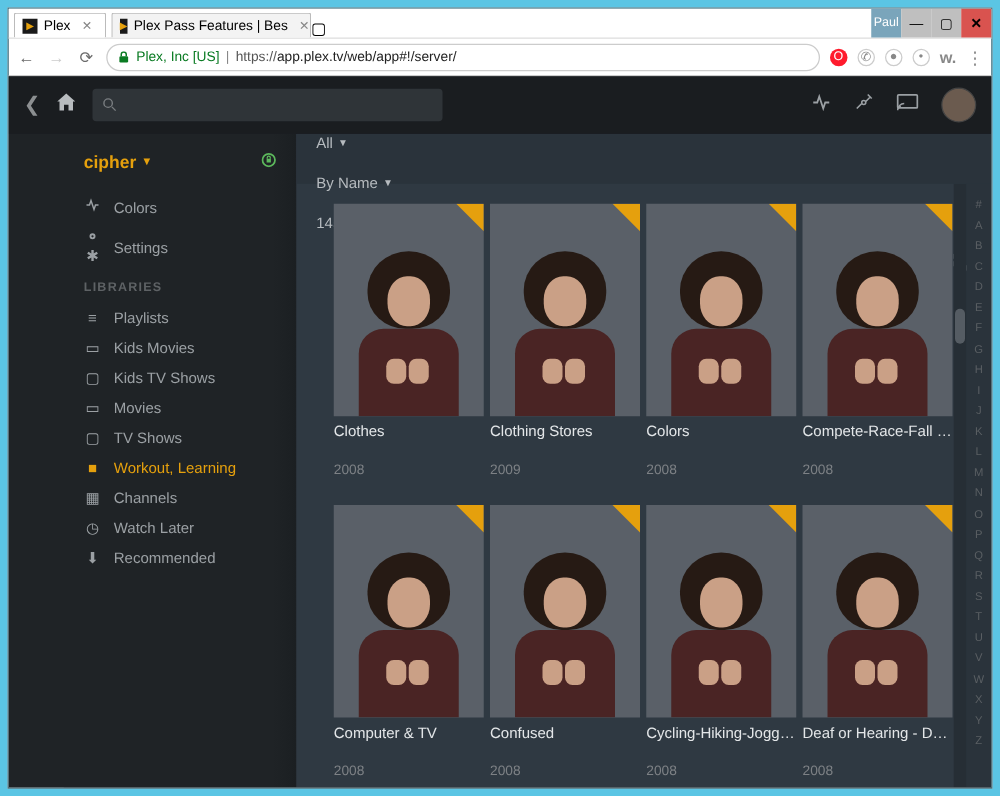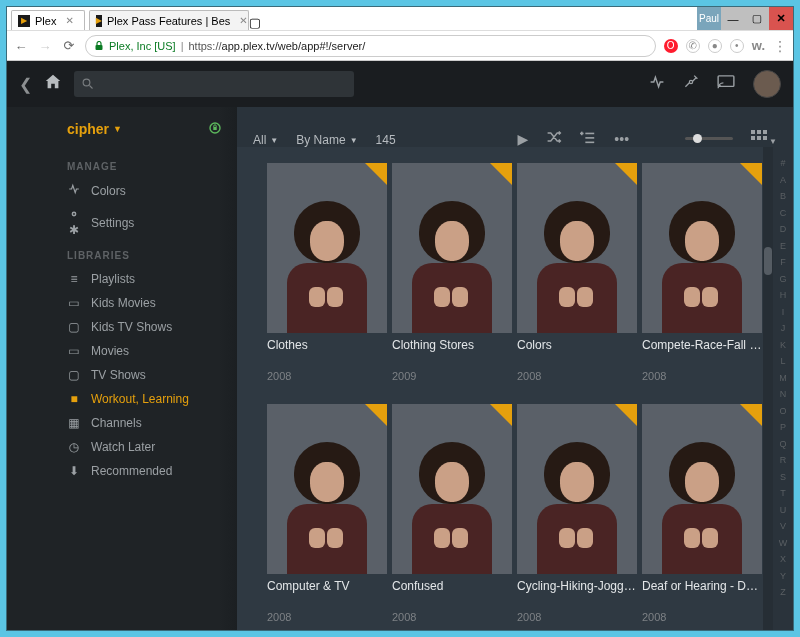--- a/index.html
+++ b/index.html
@@ -151,26 +151,27 @@
   padding:5px 16px;
   color:#9ba0a4;
   cursor:pointer;
 }
 .nav-item.active { color:#e5a00d; }
 .nav-item .item-icon { width:14px; text-align:center; font-size:12px; }
 .main { flex:1; display:flex; flex-direction:column; background:#2f3942; overflow:hidden; }
 .toolbar {
   height:40px;
   display:flex;
-  align-items:flex-end;
+  align-items:flex-start;
   padding:0 16px;
   gap:18px;
   color:#b6bbbf;
   font-size:12px;
   background:#2a333b;
+  flex-direction:column;
 }
 .toolbar .dropdown { display:flex; align-items:center; gap:4px; }
 .toolbar .caret { font-size:8px; }
 .toolbar-right { margin-left:auto; display:flex; align-items:center; gap:18px; font-size:14px; color:#9ba0a4; }
 .slider { width:48px; height:3px; background:#555; position:relative; border-radius:2px; }
 .slider .thumb { position:absolute; width:9px; height:9px; background:#ddd; border-radius:50%; top:-3px; left:8px; }
 .grid-wrap { display:flex; flex:1; overflow:hidden; }
 .grid {
   flex:1;
   padding:16px 10px 0 30px;
@@ -300,21 +301,20 @@
           <span class="caret">▼</span>
           <span class="lock">
             <svg width="12" height="12" viewBox="0 0 12 12">
                 <circle cx="6" cy="6" r="5" stroke="#5cb85c" stroke-width="1.4" fill="none"></circle>
                 <rect x="4.3" y="5" width="3.4" height="3" fill="#5cb85c"></rect>
                 <path d="M4.8 5 V4 a1.2 1.2 0 0 1 2.4 0 V5" stroke="#5cb85c" stroke-width="1" fill="none"></path>
               </svg>
           </span>
         </div>
         <div id="sb">
-            <div class="section-header">MANAGE</div>
             <div class="nav-item">
               <span class="item-icon"><svg width="12" height="12" viewBox="0 0 20 20" stroke="currentColor" stroke-width="2" fill="none">
                   <path d="M2 10 H6 L8 4 L12 16 L14 10 H18"></path>
                 </svg></span>
               <span>Colors</span>
             </div>
             <div class="nav-item">
               <span class="item-icon"><svg width="12" height="12" viewBox="0 0 20 20" fill="currentColor">
                   <path d="M10 6a4 4 0 1 0 0 8 4 4 0 0 0 0-8zm0 2.5a1.5 1.5 0 1 1 0 3 1.5 1.5 0 0 1 0-3z"></path>
                   <path d="M10 0l1.5 2.5L14 2l.5 3 3 .5-1 2.5 2 2-2 2 1 2.5-3 .5-.5 3-2.5-.5L10 20l-1.5-2.5L6 18l-.5-3-3-.5 1-2.5-2-2 2-2-1-2.5 3-.5L6 2l2.5.5z" opacity="0"></path>

